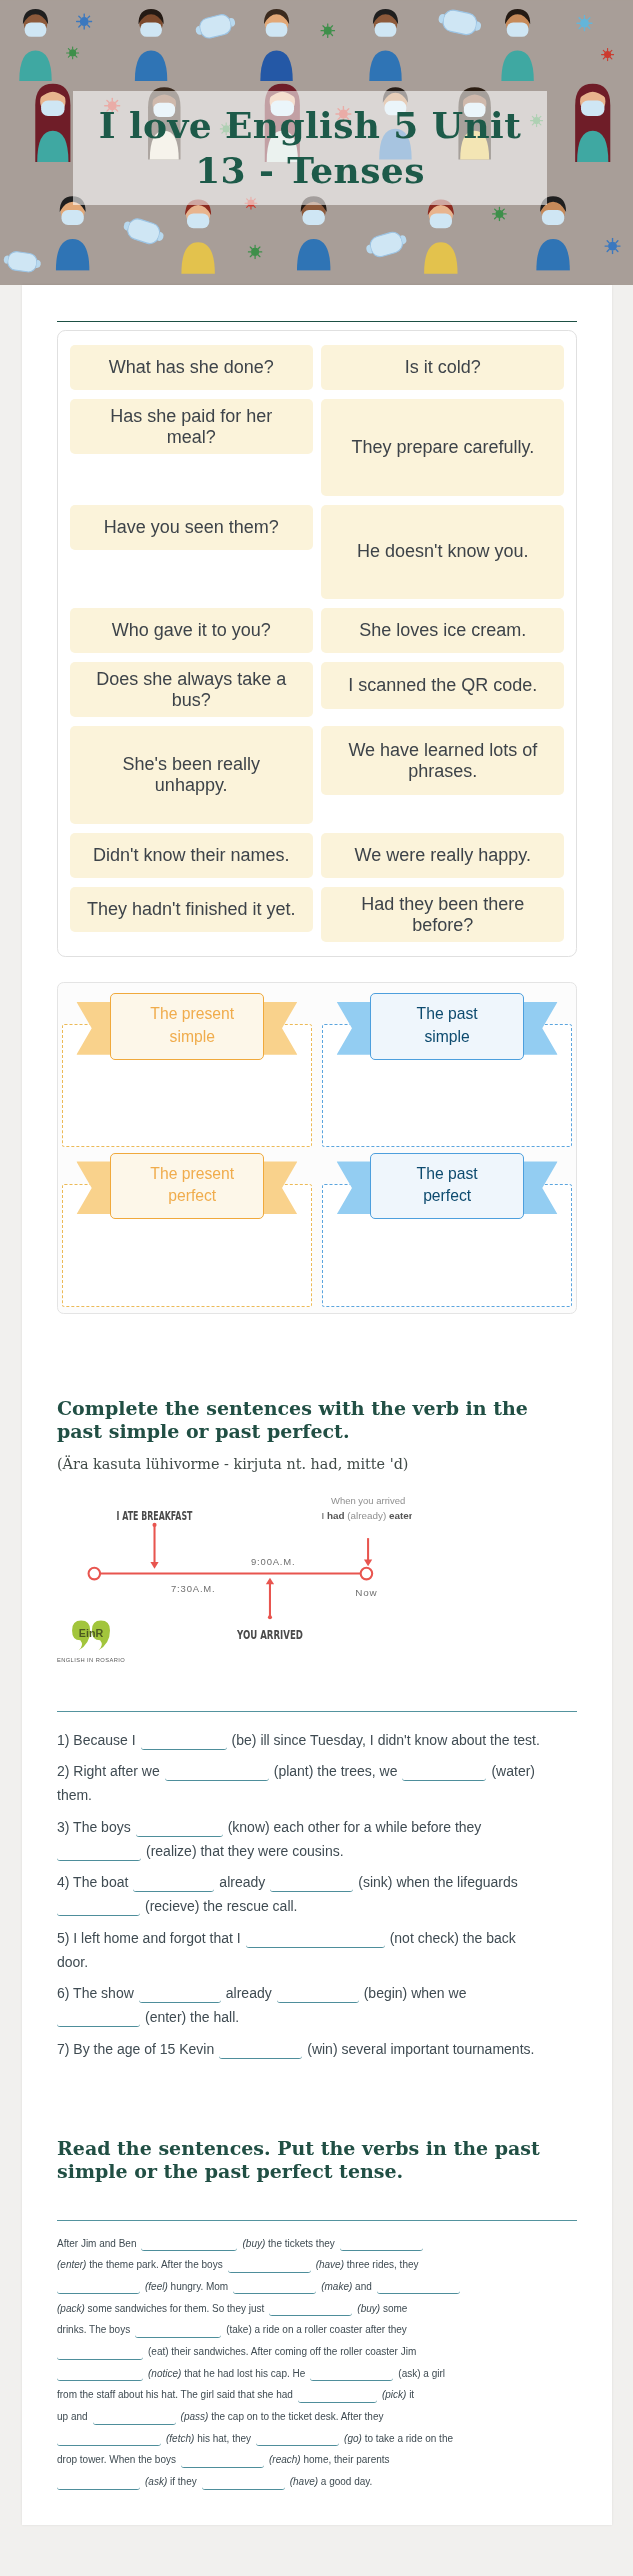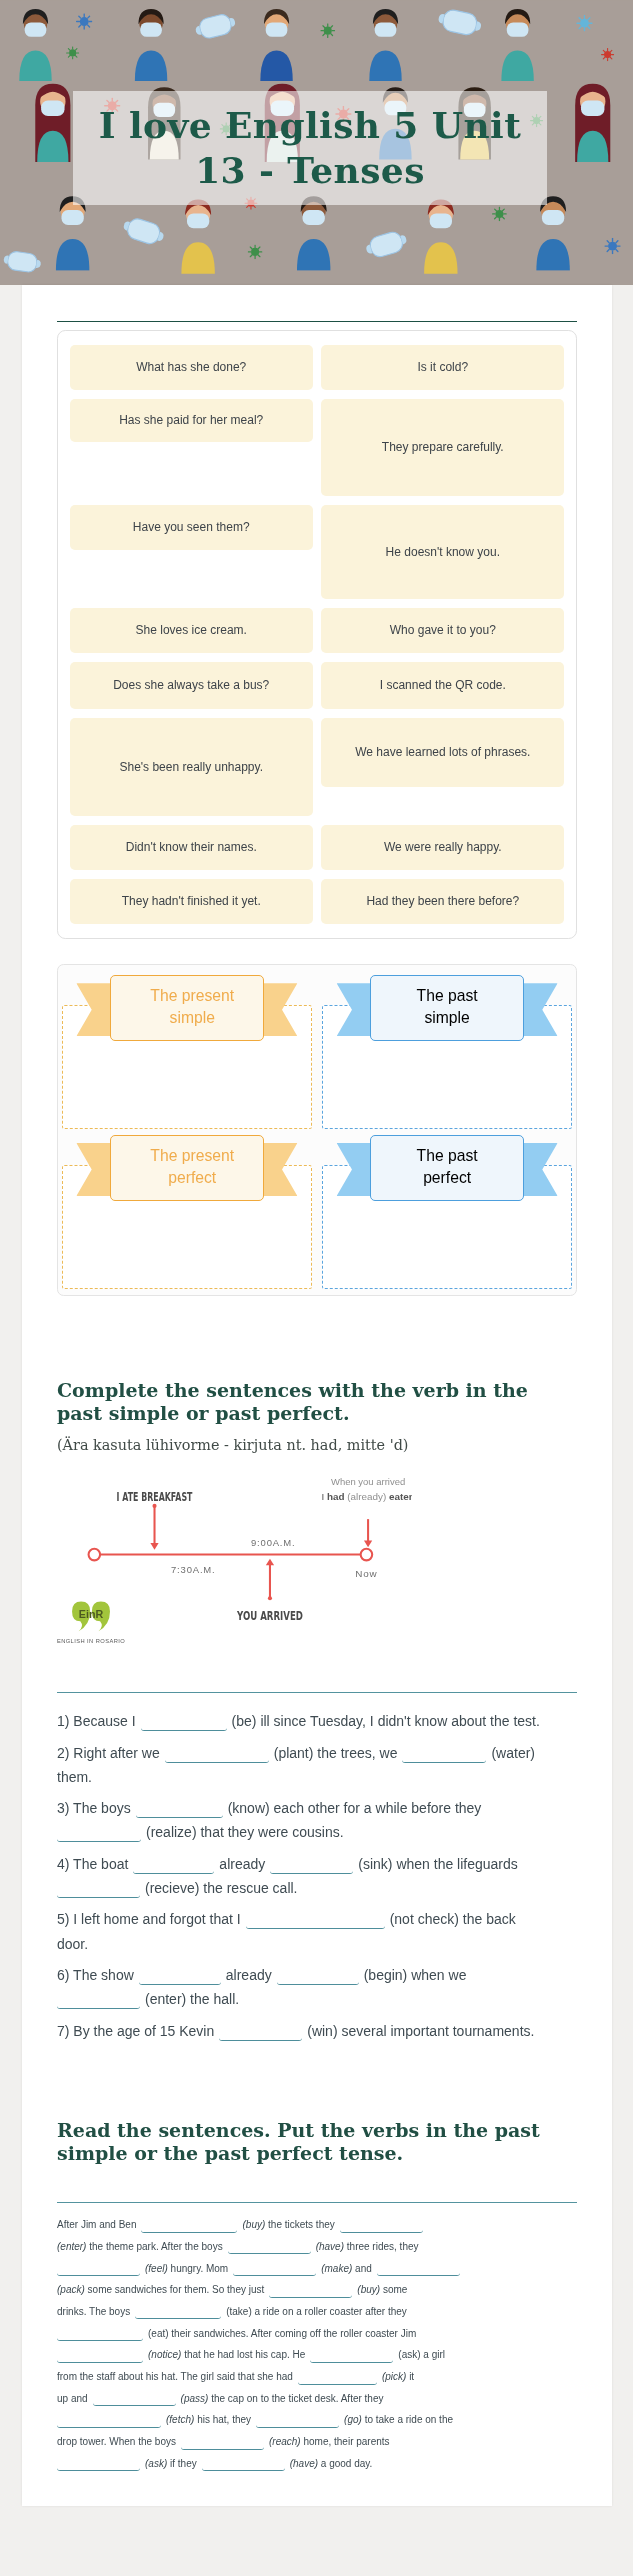--- a/index.html
+++ b/index.html
@@ -27,39 +27,39 @@
   .task-heading{font-family:"DejaVu Serif","Liberation Serif",serif;font-weight:600;
     font-size:19px;line-height:1.22;color:#214f44;}
   .hr-dark{border:0;border-top:1.7px solid var(--hr-dark);margin-top:10.7px;}
   .hr-teal{border:0;border-top:1.7px solid var(--hr-teal);opacity:.85;}
 
   
   .cards-box{margin-top:8.3px;border:0.8px solid #e0e0e0;border-radius:8.3px;background:#fff;padding:14px 11.6px;}
   .srow{display:flex;gap:8.3px;align-items:flex-start;margin-bottom:9px;}
   .srow:last-child{margin-bottom:0}
   .card{flex:1;background:var(--card-bg);border-radius:5px;display:flex;align-items:center;justify-content:center;
-    text-align:center;font-size:12px;color:#3d4349;padding:6.6px 16.5px;cursor:grab;}
+    text-align:center;font-size:18px;color:#3d4349;padding:6.6px 16.5px;cursor:grab;}
 
   
   .zones-box{margin-top:25px;border:0.8px solid #e4e4e4;border-radius:6.6px;background:#fcfcfc;
     padding:10px 4.1px 5.8px 4.1px;display:grid;grid-template-columns:1fr 1fr;column-gap:10.7px;row-gap:5.8px;}
   .zone{position:relative;height:154px;}
   .zone .drop{position:absolute;left:0;right:0;top:30.5px;bottom:0;border-radius:2.5px;background:#fff;}
   .zone.o .drop{border:1.7px dashed #ecba57;}
   .zone.b .drop{border:1.7px dashed #5ba5de;}
   .tails{position:absolute;top:8.3px;left:50%;transform:translateX(-50%);width:221px;height:53px;z-index:1;}
   .tails::before,.tails::after{content:"";position:absolute;top:0;width:59px;height:100%;}
   .tails::before{left:0;clip-path:polygon(0 0,100% 0,100% 100%,0 100%,26% 50%);}
   .tails::after{right:0;clip-path:polygon(0 0,100% 0,74% 50%,100% 100%,0 100%);}
   .zone.o .tails::before,.zone.o .tails::after{background:var(--orange-light);}
   .zone.b .tails::before,.zone.b .tails::after{background:var(--blue-light);}
   .ribbon{position:absolute;top:0;left:50%;transform:translateX(-50%);z-index:2;min-width:154px;
     border-radius:5px;padding:9px 8.3px 10.7px;text-align:center;font-size:15.7px;line-height:1.42;font-weight:500;}
   .zone.o .ribbon{border:1.7px solid #f0a93c;background:var(--orange-bg);color:var(--orange);padding-left:19px;}
-  .zone.b .ribbon{border:1.7px solid #4d9fdd;background:var(--blue-bg);color:#000000;}
+  .zone.b .ribbon{border:1.7px solid #4d9fdd;background:var(--blue-bg);color:#0c4a6e;}
 
   
   .t2-heading{margin-top:83px;}
   .note{margin-top:12.4px;font-family:"DejaVu Serif","Liberation Serif",serif;font-size:14.4px;color:#404a47;}
   .figure{margin-top:15px;position:relative;width:355px;height:188px;}
   .q-list{margin-top:16px;}
   .q{font-size:14px;line-height:1.72;margin-bottom:7.4px;}
   .blank{display:inline-block;height:16.5px;border-bottom:1.7px solid var(--underline);
     transform:translateY(5px);margin:0 5px;border-radius:0 0 3.3px 3.3px;cursor:text;}
   .para{margin-top:8.3px;font-size:10px;line-height:1.72;}
@@ -163,22 +163,22 @@
       </div>
       <div class="srow">
         <div class="card" style="min-height:43px">Has she paid for her meal?</div>
         <div class="card" style="min-height:97px">They prepare carefully.</div>
       </div>
       <div class="srow">
         <div class="card" style="min-height:45px">Have you seen them?</div>
         <div class="card" style="min-height:94px">He doesn't know you.</div>
       </div>
       <div class="srow">
+        <div class="card" style="min-height:45px">Who gave it to you?</div>
         <div class="card" style="min-height:45px">She loves ice cream.</div>
-        <div class="card" style="min-height:45px">Who gave it to you?</div>
       </div>
       <div class="srow">
         <div class="card" style="min-height:47px">Does she always take a bus?</div>
         <div class="card" style="min-height:47px">I scanned the QR code.</div>
       </div>
       <div class="srow">
         <div class="card" style="min-height:98px">She's been really unhappy.</div>
         <div class="card" style="min-height:69px">We have learned lots of phrases.</div>
       </div>
       <div class="srow">

